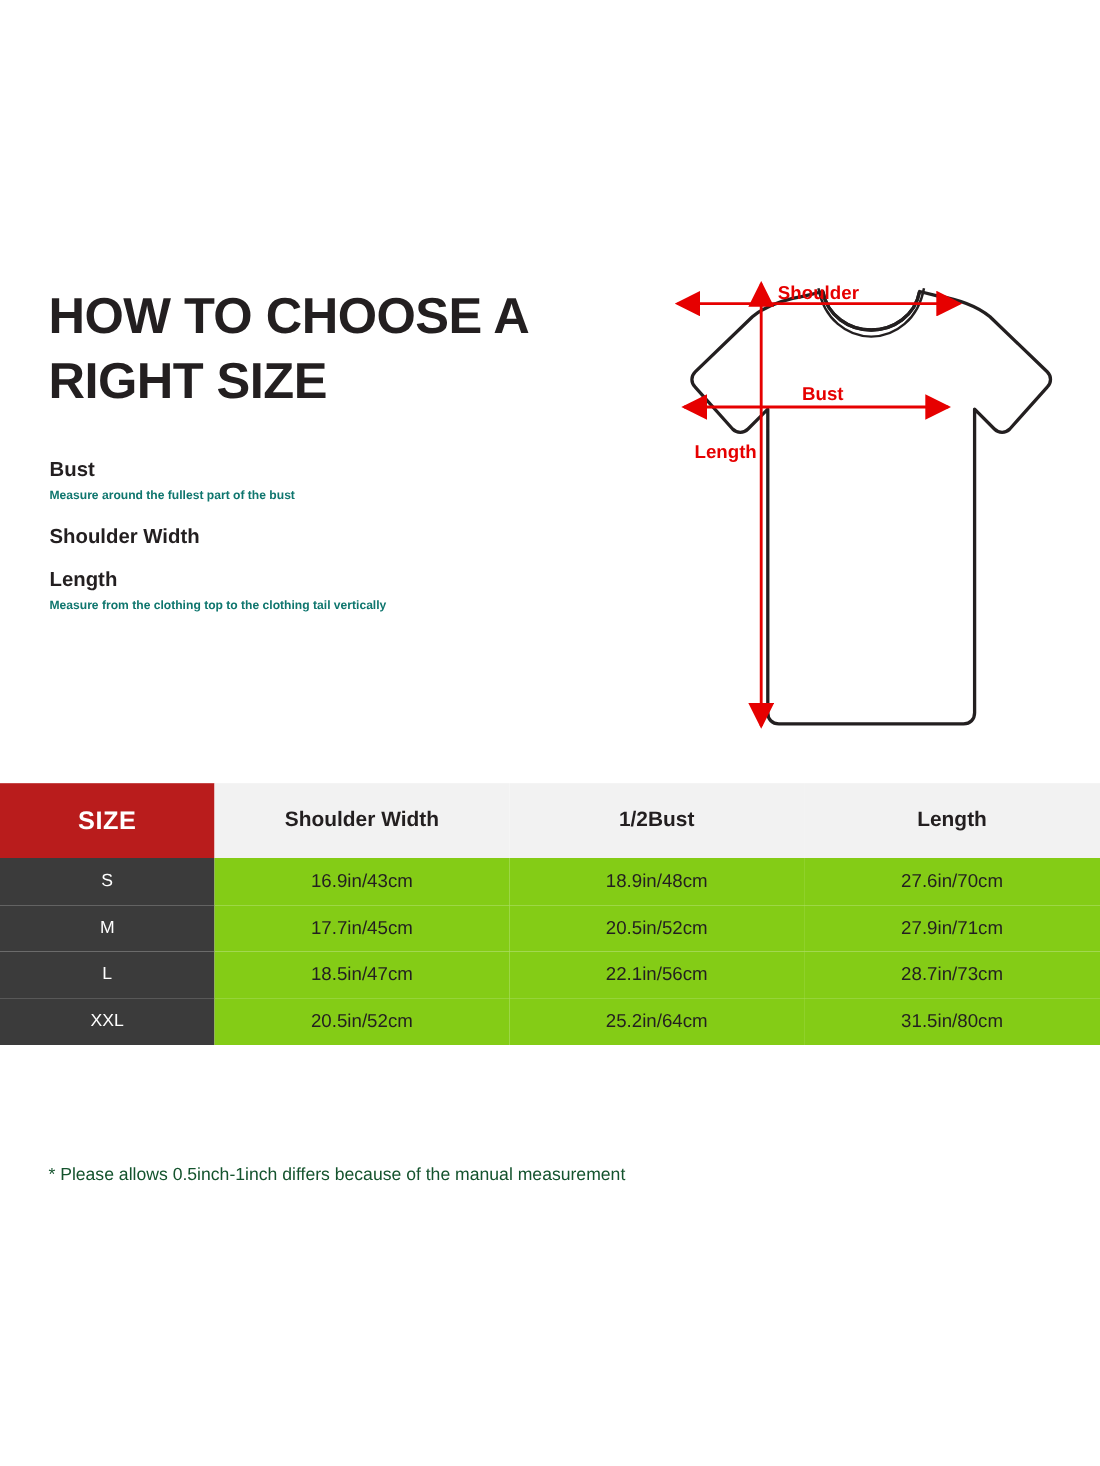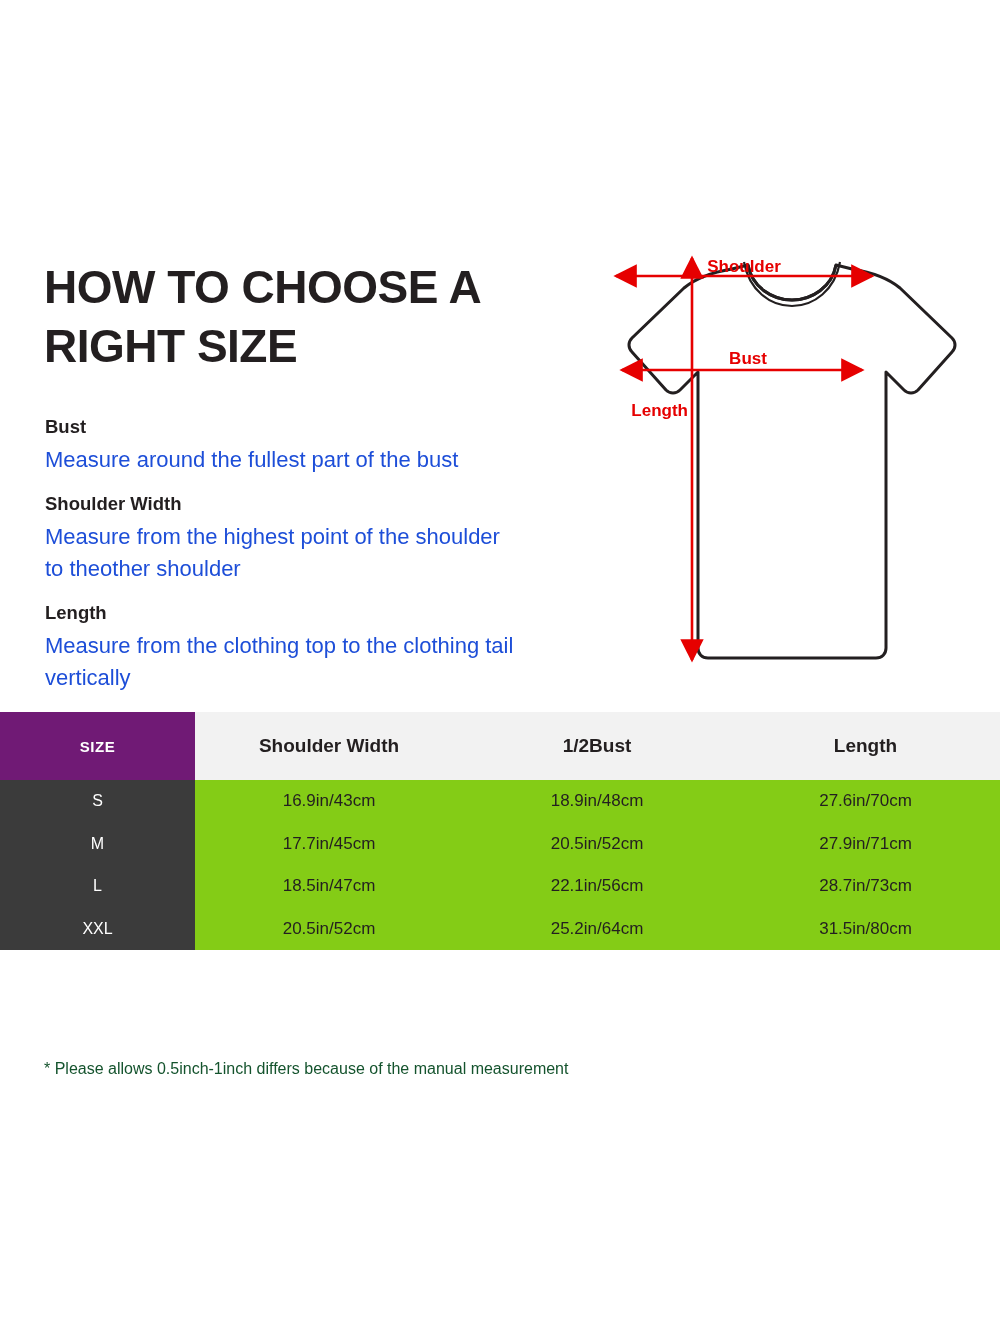--- a/index.html
+++ b/index.html
@@ -52,23 +52,23 @@
     margin-bottom: 16px;
   }
   .def-term {
     font-size: 18.5px;
     font-weight: bold;
     color: #231f20;
     margin-bottom: 6px;
     line-height: 1.25;
   }
   .def-desc {
-    font-size: 22px;
-    font-weight: normal;
-    color: #1d4ed8;
+    font-size: 11px;
+    font-weight: bold;
+    color: #0f766e;
     line-height: 1.45;
   }
 
   
   .diagram {
     position: absolute;
     left: 500px;
     top: 230px;
     width: 500px;
     height: 470px;
@@ -98,23 +98,23 @@
   table.size-table thead th {
     background: #f2f2f2;
     font-size: 19px;
     font-weight: bold;
     color: #231f20;
     height: 66px;
     text-align: center;
     vertical-align: middle;
   }
   table.size-table thead th.size-head {
-    background: #701a75;
+    background: #b91c1c;
     color: #ffffff;
-    font-size: 15px;
+    font-size: 23px;
     letter-spacing: 0.5px;
   }
   table.size-table tbody td {
     background: #84cc16;
     font-size: 17px;
     color: #231f20;
     height: 40.5px;
     text-align: center;
     vertical-align: middle;
   }
@@ -148,21 +148,20 @@
 
     <div class="headline">HOW TO CHOOSE A RIGHT SIZE</div>
 
     <div class="defs">
       <div class="def-block">
         <div class="def-term">Bust</div>
         <div class="def-desc">Measure around the fullest part of the bust</div>
       </div>
       <div class="def-block">
         <div class="def-term">Shoulder Width</div>
-        <div class="def-desc">Measure from the highest point of the shoulder to theother shoulder</div>
       </div>
       <div class="def-block">
         <div class="def-term">Length</div>
         <div class="def-desc">Measure from the clothing top to the clothing tail vertically</div>
       </div>
     </div>
 
     <div class="diagram">
       <svg width="500" height="470" viewBox="0 0 500 470" xmlns="http://www.w3.org/2000/svg">
         <defs>

